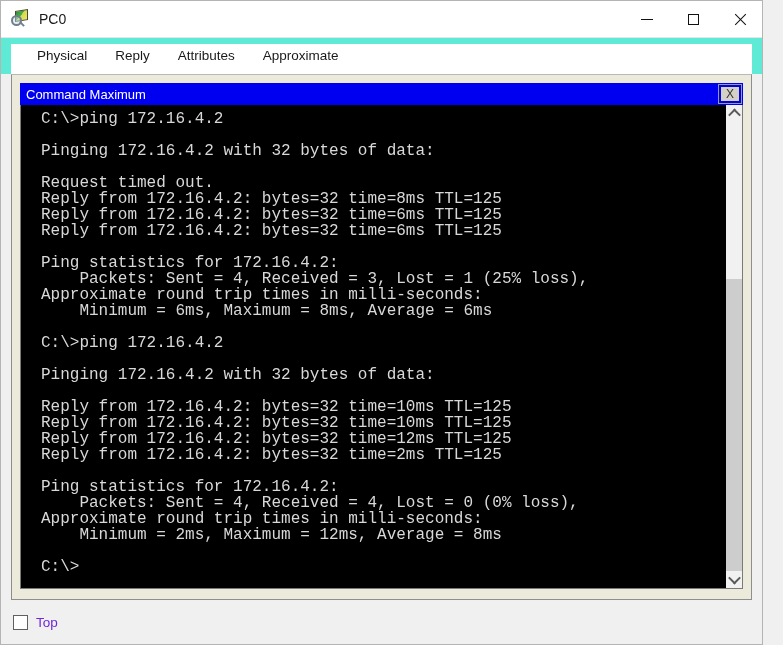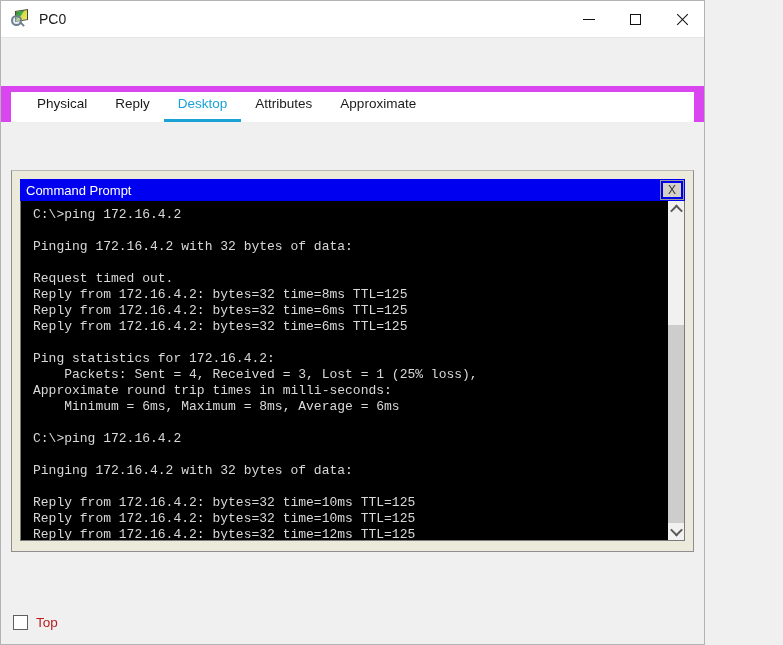--- a/index.html
+++ b/index.html
@@ -9,28 +9,27 @@
   body {
     width: 783px;
     height: 645px;
     background: #f0f0f0;
     font-family: "Liberation Sans", sans-serif;
     overflow: hidden;
   }
 
   #app-window {
     position: relative;
-    width: 705px;
+    width: 763px;
     height: 645px;
     background: #f0f0f0;
     box-sizing: border-box;
     border: 1px solid #b4b4b4;
     display: flex;
     flex-direction: column;
-    gap: 48px;
   }
 
   
   #titlebar {
     height: 36px;
     background: #ffffff;
     display: flex;
     align-items: center;
     flex: 0 0 auto;
     border-bottom: 1px solid #e6e6e6;
@@ -121,21 +120,21 @@
     left: 0; top: 6px;
     width: 15px;
     height: 0;
     border-top: 1.4px solid #111;
   }
   .glyph-close::before { transform: rotate(45deg); transform-origin: center; }
   .glyph-close::after  { transform: rotate(-45deg); transform-origin: center; }
 
   
   #tabstrip-wrap {
-    background: #d946ef;
+    background: #5eead4;
     flex: 0 0 auto;
     padding-top: 6px;
   }
   #tabstrip {
     background: #ffffff;
     margin: 0 10px 0 10px;
     height: 30px;
     display: flex;
     align-items: flex-end;
     padding-left: 12px;
@@ -220,23 +219,23 @@
     border: 1px solid #7a7a7a;
     border-top: none;
     background: #000000;
     box-sizing: border-box;
   }
   #cmd-output {
     flex: 1 1 auto;
     background: #000000;
     color: #d8d8d8;
     font-family: "Liberation Mono", "DejaVu Sans Mono", monospace;
-    font-size: 13px;
+    font-size: 16px;
     line-height: 16px;
-    padding: 6px 0 4px 12px;
+    padding: 6px 0 4px 20px;
     white-space: pre;
     overflow: hidden;
     min-width: 0;
   }
 
   
   #cmd-scrollbar {
     width: 17px;
     flex: 0 0 auto;
     background: #f1f1f1;
@@ -291,21 +290,21 @@
     height: 15px;
     border: 1px solid #606060;
     background: #ffffff;
     box-sizing: border-box;
     margin-right: 8px;
     flex: 0 0 auto;
     cursor: default;
   }
   #top-label {
     font-size: 13.5px;
-    color: #b91c1c;
+    color: #6d28d9;
   }
 </style>
 </head>
 <body>
 
 <div id="app-window">
 
   <div id="titlebar">
     <div id="titlebar-left">
       <span id="app-icon">
@@ -325,31 +324,30 @@
       <button class="win-btn">
         <span class="glyph-close"></span>
       </button>
     </div>
   </div>
 
   <div id="tabstrip-wrap">
     <div id="tabstrip">
       <div class="tab">Physical</div>
       <div class="tab">Reply</div>
-      <div class="tab active">Desktop</div>
       <div class="tab">Attributes</div>
       <div class="tab">Approximate</div>
     </div>
   </div>
 
   <div id="desktop-panel">
     <div id="cmd-app">
 
       <div id="cmd-titlebar">
-        <span id="cmd-title-text">Command Prompt</span>
+        <span id="cmd-title-text">Command Maximum</span>
         <div id="cmd-close-btn">X</div>
       </div>
 
       <div id="cmd-body">
         <div id="cmd-output">C:\&gt;ping 172.16.4.2
 
 Pinging 172.16.4.2 with 32 bytes of data:
 
 Request timed out.
 Reply from 172.16.4.2: bytes=32 time=8ms TTL=125

